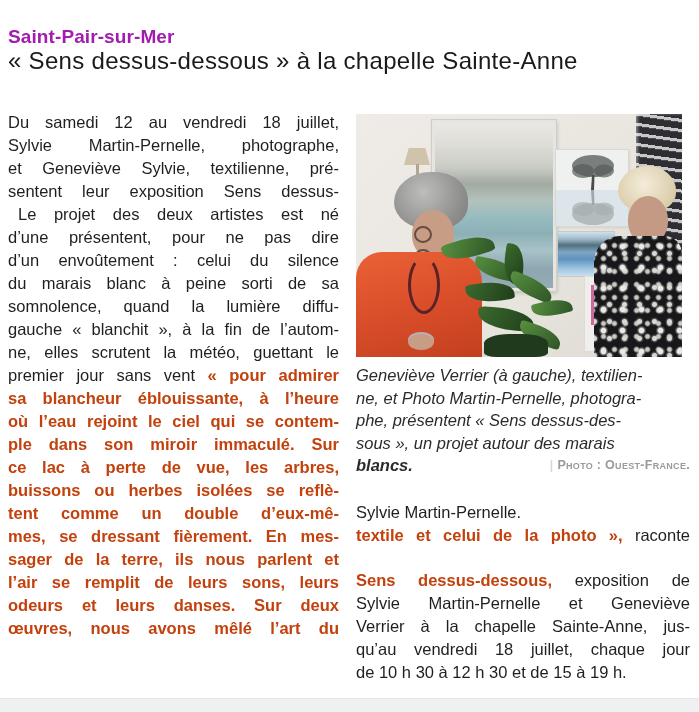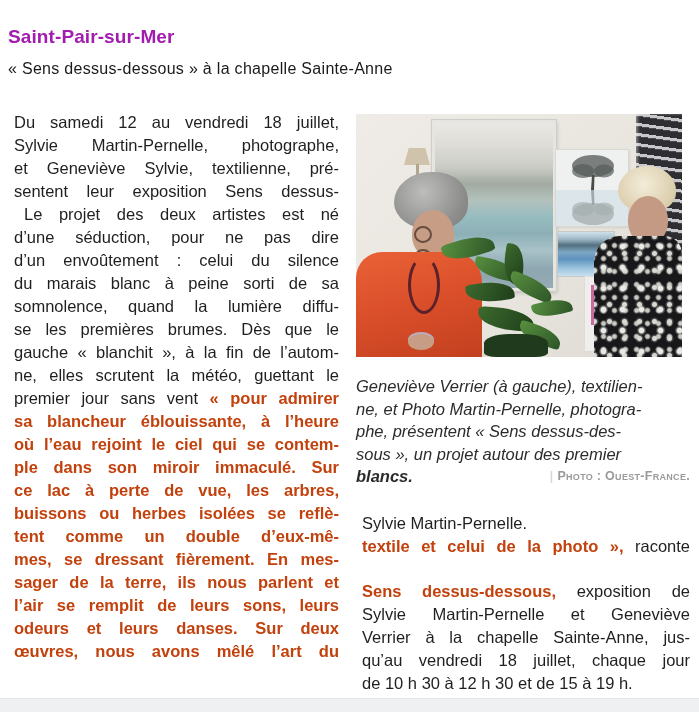--- a/index.html
+++ b/index.html
@@ -7,28 +7,28 @@
   body{
     width:699px;height:712px;position:relative;background:#ffffff;
     font-family:"Liberation Sans","DejaVu Sans",sans-serif;
     -webkit-text-size-adjust:none;overflow:hidden;
   }
   .kicker{
     position:absolute;left:8px;top:27px;
     font-size:19px;line-height:1;font-weight:700;color:#a21caf;letter-spacing:.1px;
   }
   .headline{
-    position:absolute;left:8px;top:60px;margin:0;
-    font-size:16px;line-height:1.1;font-weight:400;color:#1a1a1a;letter-spacing:.3px;
+    position:absolute;left:8px;top:48px;margin:0;
+    font-size:24px;line-height:1.1;font-weight:400;color:#1a1a1a;letter-spacing:.3px;
   }
   .col{position:absolute;color:#1f1f1f;font-size:16.5px;line-height:23px;}
   .col.left{left:8px;top:111px;width:331px;}
   .col.right{left:356px;top:114px;width:334px;line-height:23px;}
   .para{margin:0;}
-  .line{text-align:justify;text-align-last:justify;white-space:normal;margin-left:6px;}
+  .line{text-align:justify;text-align-last:justify;white-space:normal;}
   .line.natural{text-align-last:left;}
   .line.indent{text-indent:10px;}
   .b{font-weight:700;color:#c2410c;}
   .rtext{margin-top:24px;}
   .rtext .para + .para{margin-top:22px;}
 
   
   .photo{
     position:relative;width:326px;height:243px;overflow:hidden;
     background:linear-gradient(135deg,#efece7 0%,#e9e5df 55%,#ddd9d2 100%);
@@ -121,21 +121,21 @@
       radial-gradient(circle,#d9d9d4 2px,rgba(217,217,212,.3) 3px,transparent 4.5px),
       radial-gradient(circle,#c9c9c4 1.6px,transparent 3.5px);
     background-size:19px 21px,15px 17px,11px 13px;
     background-position:0 0,8px 9px,4px 3px;
   }
   .floor{left:0;bottom:0;width:42%;height:10px;z-index:0;
     background:linear-gradient(90deg,#d6d2cb,#c4c0b9 70%,rgba(196,192,185,0));}
 
   
   .caption{
-    margin-top:18px;width:334px;color:#2b2b2b;
+    margin-top:7px;width:334px;color:#2b2b2b;
     font-style:italic;font-size:16.5px;line-height:22.5px;
   }
   .capline{text-align:left;}
   .capline.flex{display:flex;justify-content:space-between;align-items:flex-end;font-weight:bold;}
   .credit{
     font-style:normal;font-variant:small-caps;font-size:12.5px;color:#9a9a9a;
     letter-spacing:.3px;white-space:nowrap;
   }
   .credit .bar{color:#d8d8d8;margin-right:4px;font-size:12px;}
 
@@ -152,25 +152,24 @@
 
 <div class="col left">
     <div class="para">
       <div class="line"><span>Du samedi 12 au vendredi 18 juillet,</span></div>
       <div class="line"><span>Sylvie Martin-Pernelle, photographe,</span></div>
       <div class="line"><span>et Geneviève Sylvie, textilienne, pré-</span></div>
       <div class="line"><span>sentent leur exposition Sens dessus-</span></div>
     </div>
     <div class="para">
       <div class="line indent"><span>Le projet des deux artistes est né</span></div>
-      <div class="line"><span>d’une séduction, pour ne pas dire</span></div>
+      <div class="line"><span>d’une présentent, pour ne pas dire</span></div>
       <div class="line"><span>d’un envoûtement : celui du silence</span></div>
       <div class="line"><span>du marais blanc à peine sorti de sa</span></div>
       <div class="line"><span>somnolence, quand la lumière diffu-</span></div>
-      <div class="line"><span>se les premières brumes. Dès que le</span></div>
       <div class="line"><span>gauche « blanchit », à la fin de l’autom-</span></div>
       <div class="line"><span>ne, elles scrutent la météo, guettant le</span></div>
       <div class="line"><span>premier jour sans vent </span><span class="b">« pour admirer</span></div>
       <div class="line"><span class="b">sa blancheur éblouissante, à l’heure</span></div>
       <div class="line"><span class="b">où l’eau rejoint le ciel qui se contem-</span></div>
       <div class="line"><span class="b">ple dans son miroir immaculé. Sur</span></div>
       <div class="line"><span class="b">ce lac à perte de vue, les arbres,</span></div>
       <div class="line"><span class="b">buissons ou herbes isolées se reflè-</span></div>
       <div class="line"><span class="b">tent comme un double d’eux-mê-</span></div>
       <div class="line"><span class="b">mes, se dressant fièrement. En mes-</span></div>
@@ -230,21 +229,21 @@
     <div class="person pright">
       <div class="hair-s"></div>
       <div class="face-s"></div>
       <div class="torso-floral"></div>
     </div>
   </div>
   <div class="caption">
       <div class="capline">Geneviève Verrier (à gauche), textilien-</div>
       <div class="capline">ne, et Photo Martin-Pernelle, photogra-</div>
       <div class="capline">phe, présentent « Sens dessus-des-</div>
-      <div class="capline">sous », un projet autour des premier</div>
+      <div class="capline">sous », un projet autour des marais</div>
       <div class="capline flex">
         <span>blancs.</span>
         <span class="credit"><span class="bar">|</span><span>Photo : Ouest-France.</span></span>
       </div>
     </div>
   <div class="rtext">
       <div class="para">
         <div class="line natural"><span>Sylvie Martin-Pernelle.</span></div>
         <div class="line"><span class="b">textile et celui de la photo »,</span><span> raconte</span></div>
       </div>

